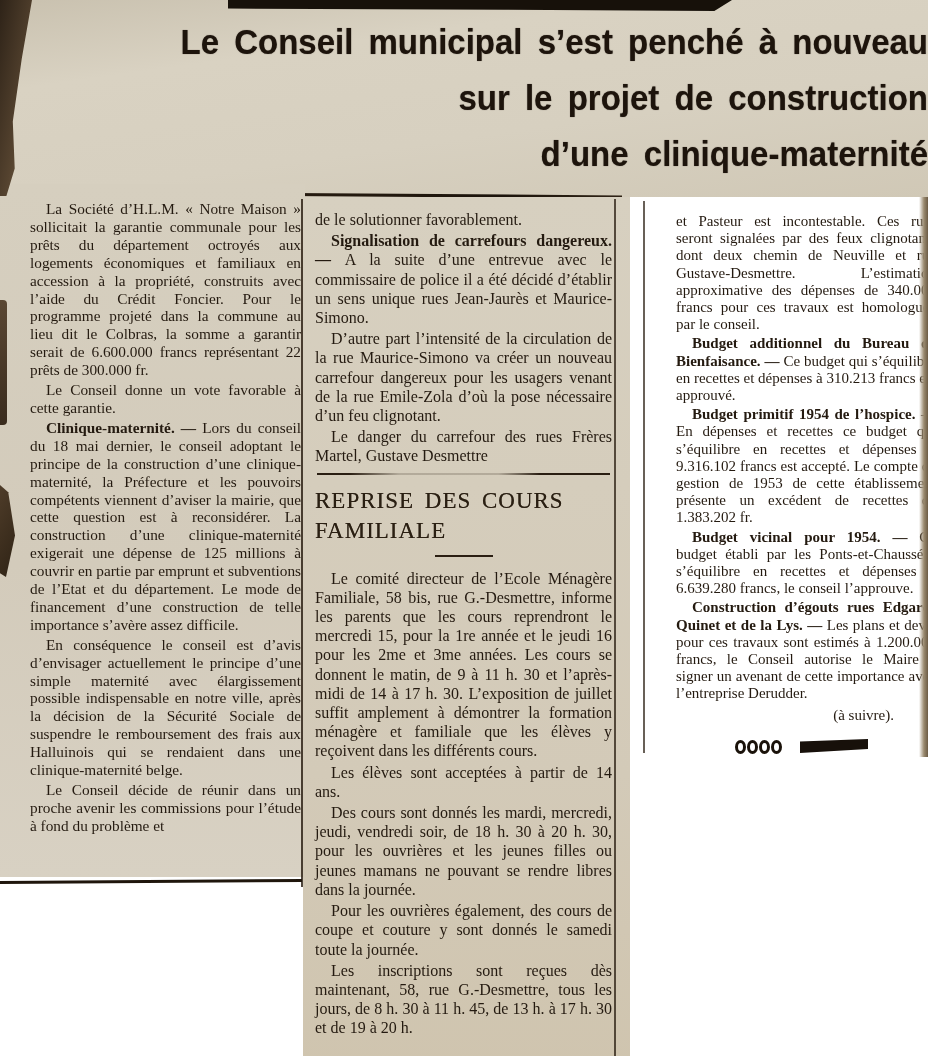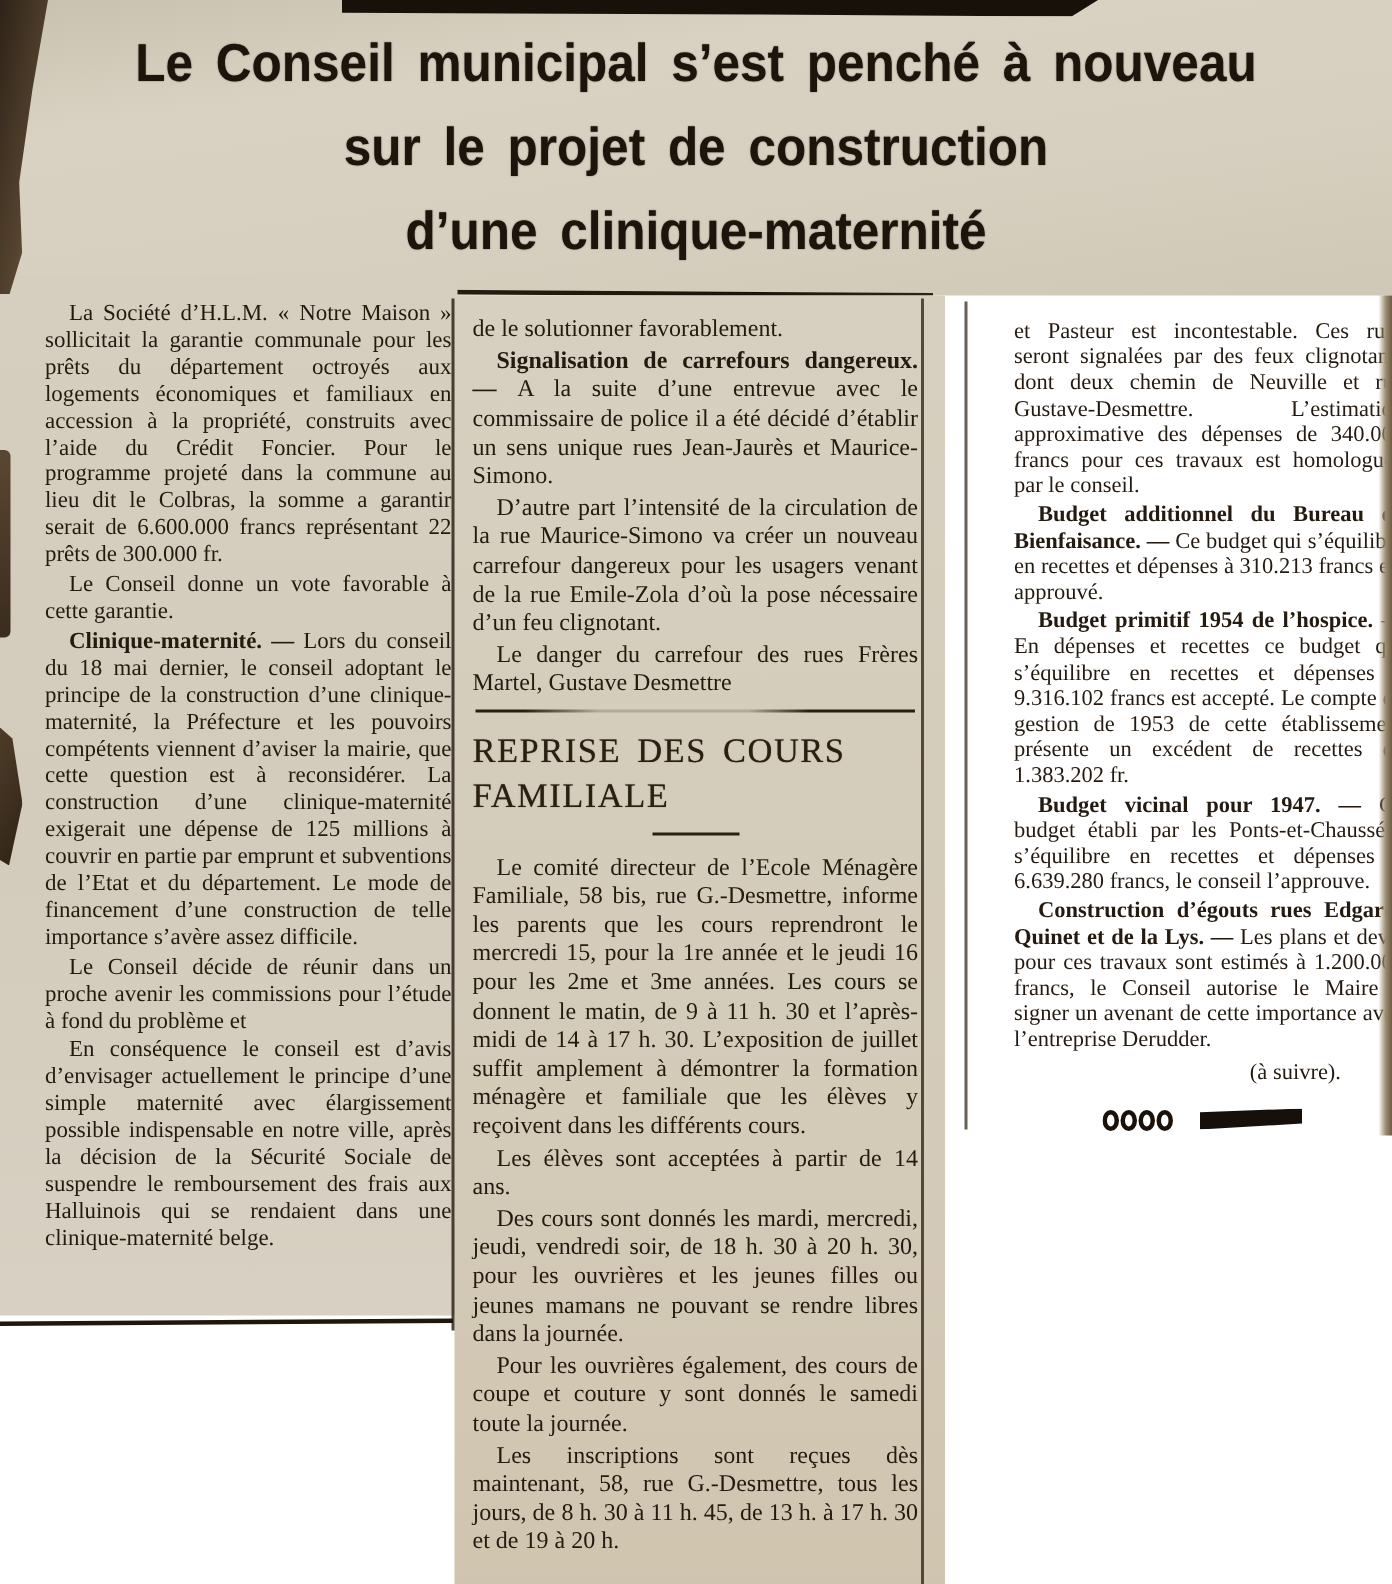--- a/index.html
+++ b/index.html
@@ -15,21 +15,21 @@
   .block-headline{left:0;top:0;width:928px;height:197px;
     background:linear-gradient(172deg,#c9c1af 0%,#d9d2c2 28%,#d7d0c0 62%,#d0c8b6 100%);}
   .block-left{left:0;top:184px;width:305px;height:693px;
     background:linear-gradient(180deg,#d6cfbf 0%,#d3cbbb 55%,#d8d1c3 100%);}
   .block-middle{left:303px;top:197px;width:327px;height:1048px;
     background:linear-gradient(180deg,#d7d0c0 0%,#d3cab8 55%,#cfc4ae 85%,#d2c6b0 100%);}
   .block-right{left:648px;top:197px;width:298px;height:560px;
     background:linear-gradient(160deg,#d4ccbb 0%,#cdc3ae 60%,#c6ba a2 90%,#c4b8a0 100%);}
 
   
-  .headline{position:absolute;left:0;top:14px;width:100%;text-align:center;
+  .headline{position:absolute;left:0;top:14px;width:100%;text-align:right;
     font-family:"Liberation Sans",sans-serif;font-weight:700;color:#1d140c;
     font-size:33px;line-height:56px;word-spacing:6px;letter-spacing:0;
     text-shadow:0 0 1px rgba(20,12,5,.55);}
   .headline div{transform:scaleY(1.08);}
   .rule{position:absolute;background:#1f160c;}
   .topbar{position:absolute;left:228px;top:0;width:504px;height:11px;background:var(--bar);
     clip-path:polygon(0 0,100% 0,96.5% 100%,55% 88%,0 78%);}
   .headline-rule{left:222px;top:194px;width:400px;height:3px;transform:rotate(.4deg);
     background:linear-gradient(90deg,#2a1e12,#1c140b 70%,#2f2315);}
 
@@ -90,22 +90,22 @@
       <div>d’une clinique-maternité</div>
     </div>
     <div class="rule headline-rule"></div>
   </div>
 
   <div class="block block-left">
     <div class="coltext col-left-text">
         <p class="para"><span>La Société d’H.L.M. « Notre Maison » sollicitait la garantie communale pour les prêts du département octroyés aux logements économiques et familiaux en accession à la propriété, construits avec l’aide du Crédit Foncier. Pour le programme projeté dans la commune au lieu dit le Colbras, la somme a garantir serait de 6.600.000 francs représentant 22 prêts de 300.000 fr.</span></p>
         <p class="para"><span>Le Conseil donne un vote favorable à cette garantie.</span></p>
         <p class="para"><span class="lead">Clinique-maternité. — </span><span>Lors du conseil du 18 mai dernier, le conseil adoptant le principe de la construction d’une clinique-maternité, la Préfecture et les pouvoirs compétents viennent d’aviser la mairie, que cette question est à reconsidérer. La construction d’une clinique-maternité exigerait une dépense de 125 millions à couvrir en partie par emprunt et subventions de l’Etat et du département. Le mode de financement d’une construction de telle importance s’avère assez difficile.</span></p>
+        <p class="para"><span>En conséquence le conseil est d’avis d’envisager actuellement le principe d’une simple maternité avec élargissement possible indispensable en notre ville, après la décision de la Sécurité Sociale de suspendre le remboursement des frais aux Halluinois qui se rendaient dans une clinique-maternité belge.</span></p>
         <p class="para"><span>Le Conseil décide de réunir dans un proche avenir les commissions pour l’étude à fond du problème et</span></p>
-        <p class="para"><span>En conséquence le conseil est d’avis d’envisager actuellement le principe d’une simple maternité avec élargissement possible indispensable en notre ville, après la décision de la Sécurité Sociale de suspendre le remboursement des frais aux Halluinois qui se rendaient dans une clinique-maternité belge.</span></p>
       </div>
   </div>
 
   <div class="block block-middle">
     <div class="coltext col-middle-text">
       <div>
           <p class="para noindent"><span>de le solutionner favorablement.</span></p>
           <p class="para"><span class="lead">Signalisation de carrefours dangereux. — </span><span>A la suite d’une entrevue avec le commissaire de police il a été décidé d’établir un sens unique rues Jean-Jaurès et Maurice-Simono.</span></p>
           <p class="para"><span>D’autre part l’intensité de la circulation de la rue Maurice-Simono va créer un nouveau carrefour dangereux pour les usagers venant de la rue Emile-Zola d’où la pose nécessaire d’un feu clignotant.</span></p>
           <p class="para"><span>Le danger du carrefour des rues Frères Martel, Gustave Desmettre</span></p>
@@ -125,21 +125,21 @@
         </div>
     </div>
   </div>
 
   <div class="block block-right">
     <div class="coltext col-right-text">
       <div>
           <p class="para noindent"><span>et Pasteur est incontestable. Ces rues seront signalées par des feux clignotants dont deux chemin de Neuville et rue Gustave-Desmettre. L’estimation approximative des dépenses de 340.000 francs pour ces travaux est homologuée par le conseil.</span></p>
           <p class="para"><span class="lead">Budget additionnel du Bureau de Bienfaisance. — </span><span>Ce budget qui s’équilibre en recettes et dépenses à 310.213 francs est approuvé.</span></p>
           <p class="para"><span class="lead">Budget primitif 1954 de l’hospice. </span><span>— En dépenses et recettes ce budget qui s’équilibre en recettes et dépenses à 9.316.102 francs est accepté. Le compte de gestion de 1953 de cette établissement présente un excédent de recettes de 1.383.202 fr.</span></p>
-          <p class="para"><span class="lead">Budget vicinal pour 1947. — </span><span>Ce budget établi par les Ponts-et-Chaussées s’équilibre en recettes et dépenses à 6.639.280 francs, le conseil l’approuve.</span></p>
+          <p class="para"><span class="lead">Budget vicinal pour 1954. — </span><span>Ce budget établi par les Ponts-et-Chaussées s’équilibre en recettes et dépenses à 6.639.280 francs, le conseil l’approuve.</span></p>
           <p class="para"><span class="lead">Construction d’égouts rues Edgard-Quinet et de la Lys. — </span><span>Les plans et devis pour ces travaux sont estimés à 1.200.000 francs, le Conseil autorise le Maire à signer un avenant de cette importance avec l’entreprise Derudder.</span></p>
         </div>
       <div class="closing">(à suivre).</div>
     </div>
   </div>
 
   <div class="vrule vrule-left-mid"></div>
   <div class="vrule vrule-mid-right"></div>
   <div class="vrule vrule-right-left"></div>
   <div class="rule left-bottom-rule"></div>

